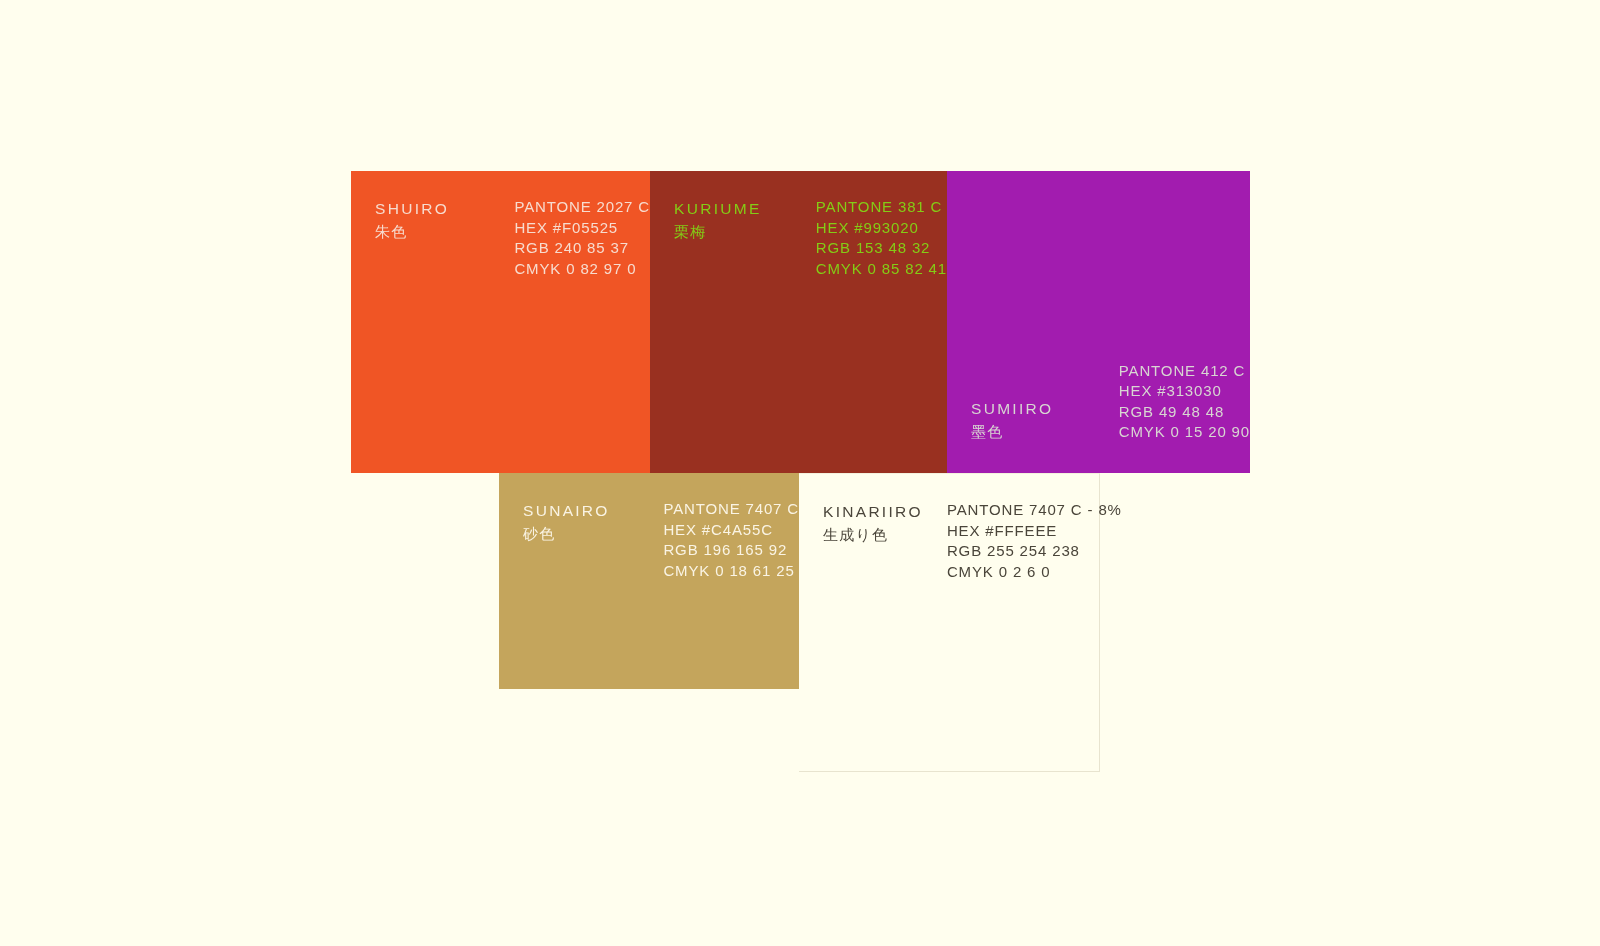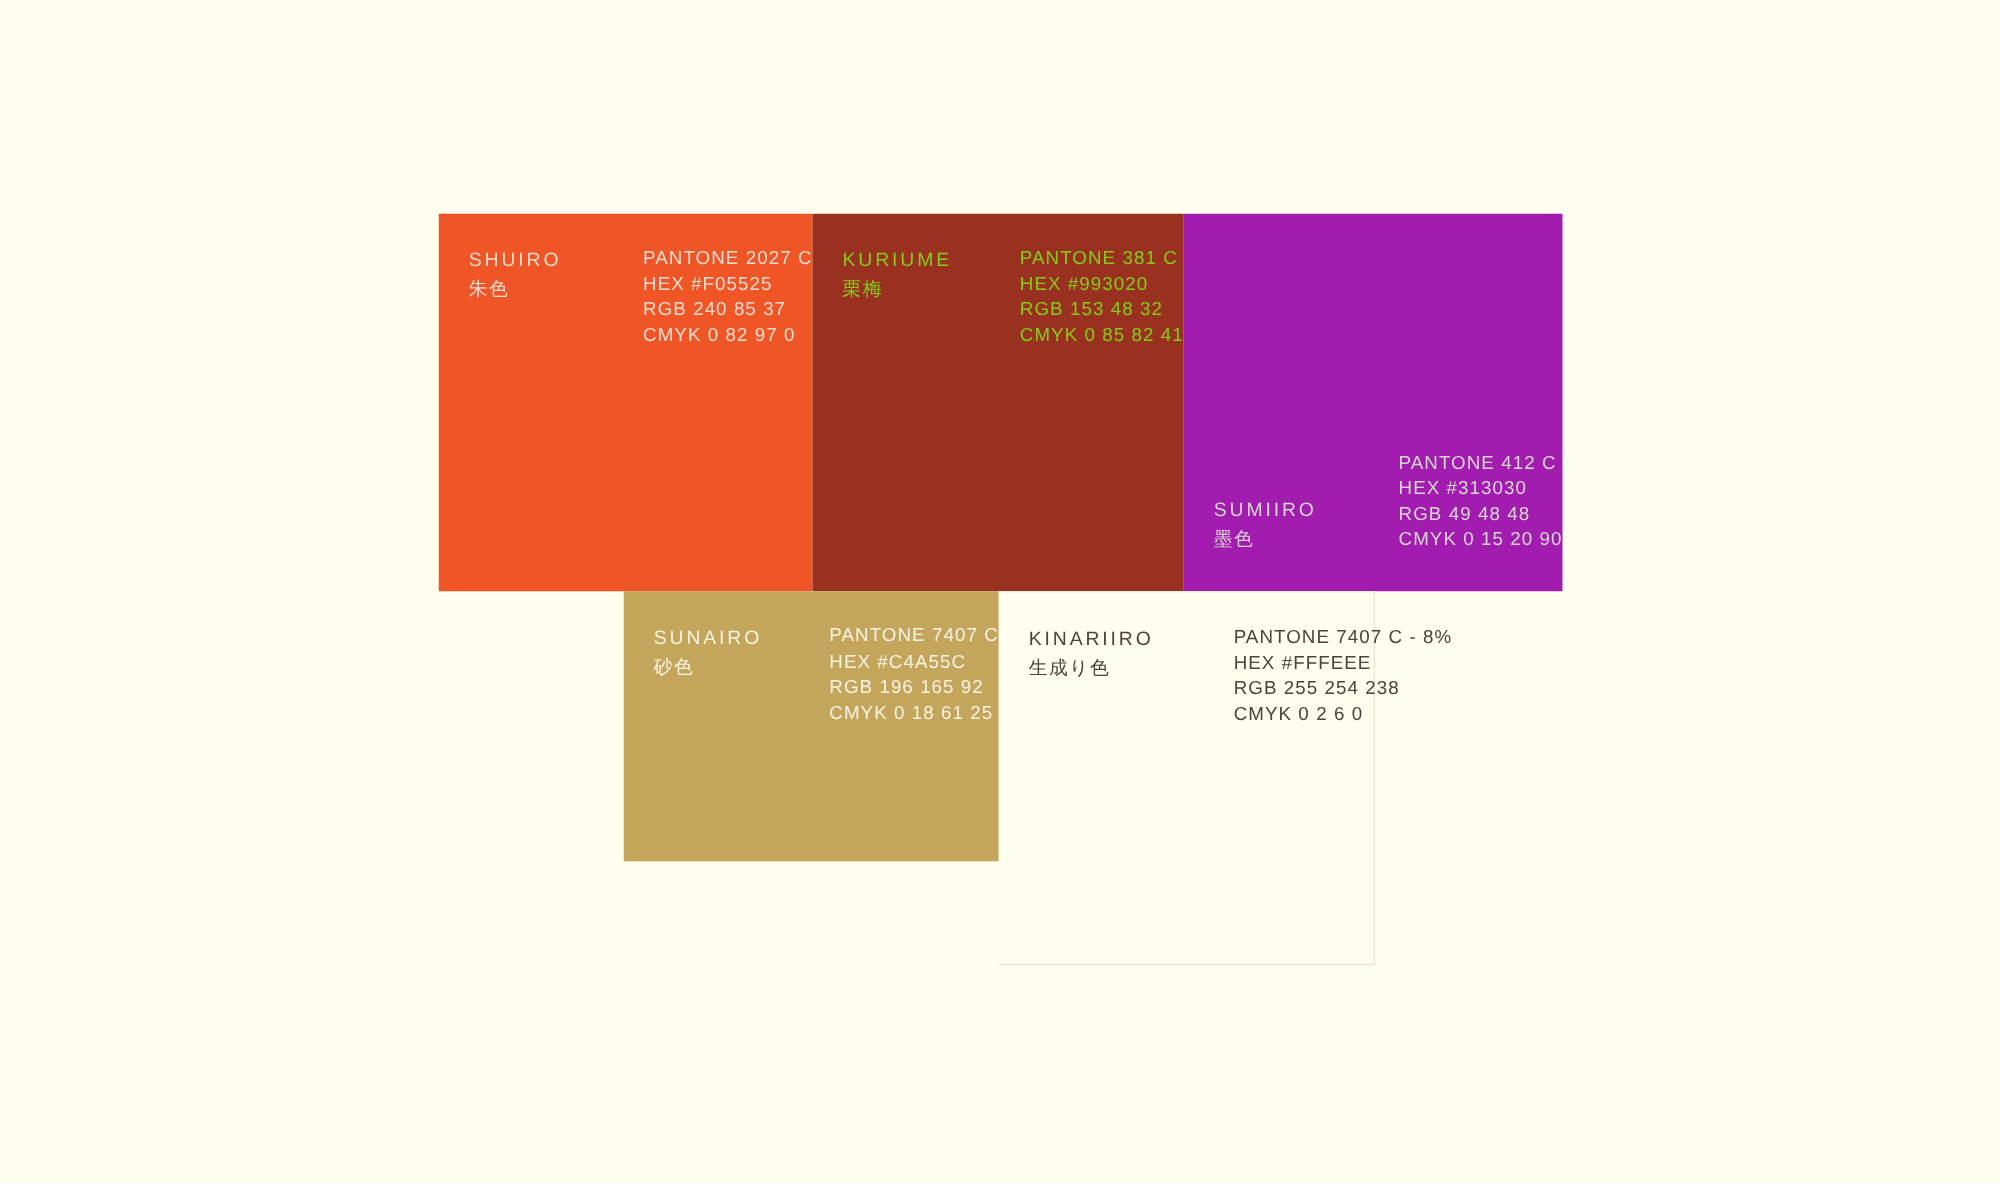--- a/index.html
+++ b/index.html
@@ -159,21 +159,21 @@
       <div class="swatch-kanji">砂色</div>
     </div>
     <div class="swatch-specs">
       <div class="spec-line">PANTONE 7407 C</div>
       <div class="spec-line">HEX #C4A55C</div>
       <div class="spec-line">RGB 196 165 92</div>
       <div class="spec-line">CMYK 0 18 61 25</div>
     </div>
   </div>
 
-  <div class="swatch" id="swatch-kinariiro" style="background-color: rgb(255, 254, 238); color: rgb(74, 69, 58); gap: 40px;">
+  <div class="swatch" id="swatch-kinariiro" style="background-color: rgb(255, 254, 238); color: rgb(74, 69, 58);">
     <div class="swatch-head">
       <div class="swatch-name">KINARIIRO</div>
       <div class="swatch-kanji">生成り色</div>
     </div>
     <div class="swatch-specs">
       <div class="spec-line">PANTONE 7407 C - 8%</div>
       <div class="spec-line">HEX #FFFEEE</div>
       <div class="spec-line">RGB 255 254 238</div>
       <div class="spec-line">CMYK 0 2 6 0</div>
     </div>

